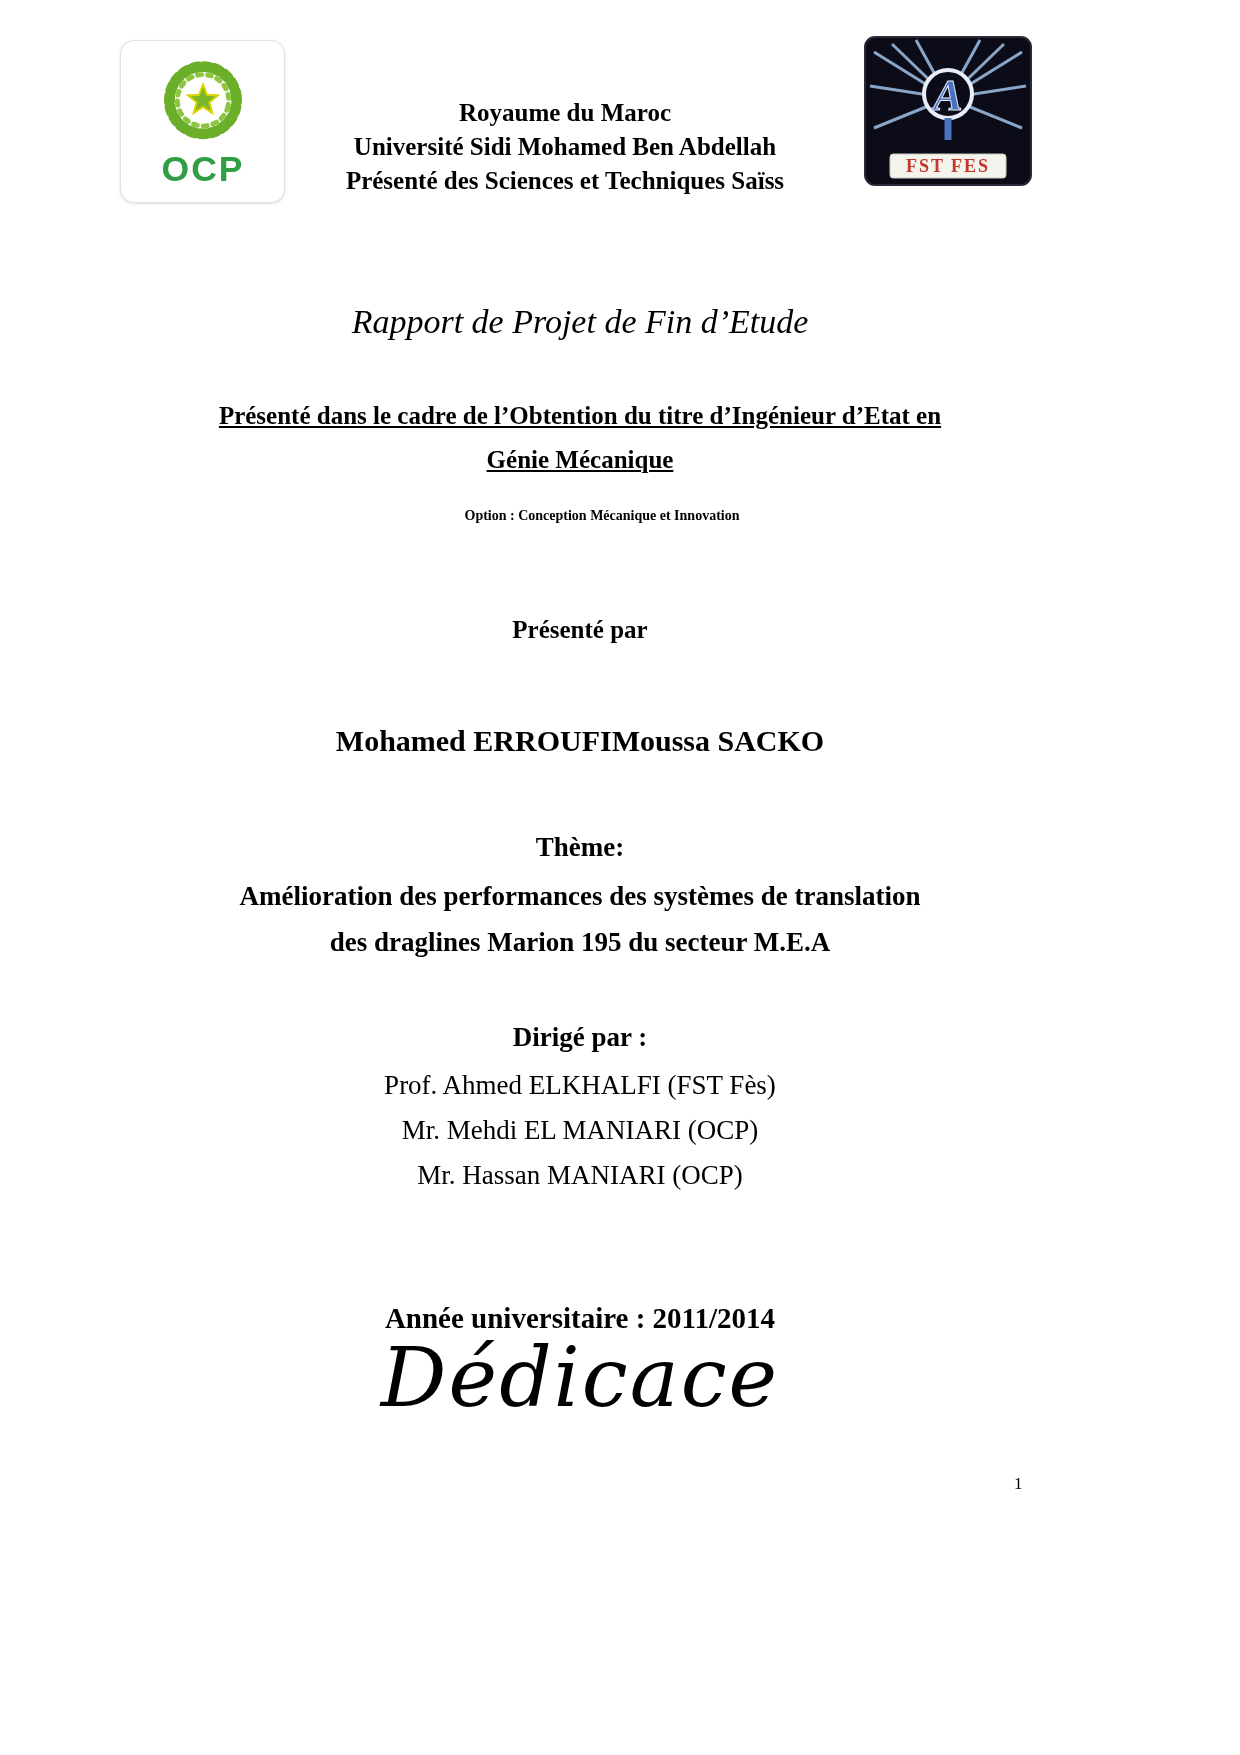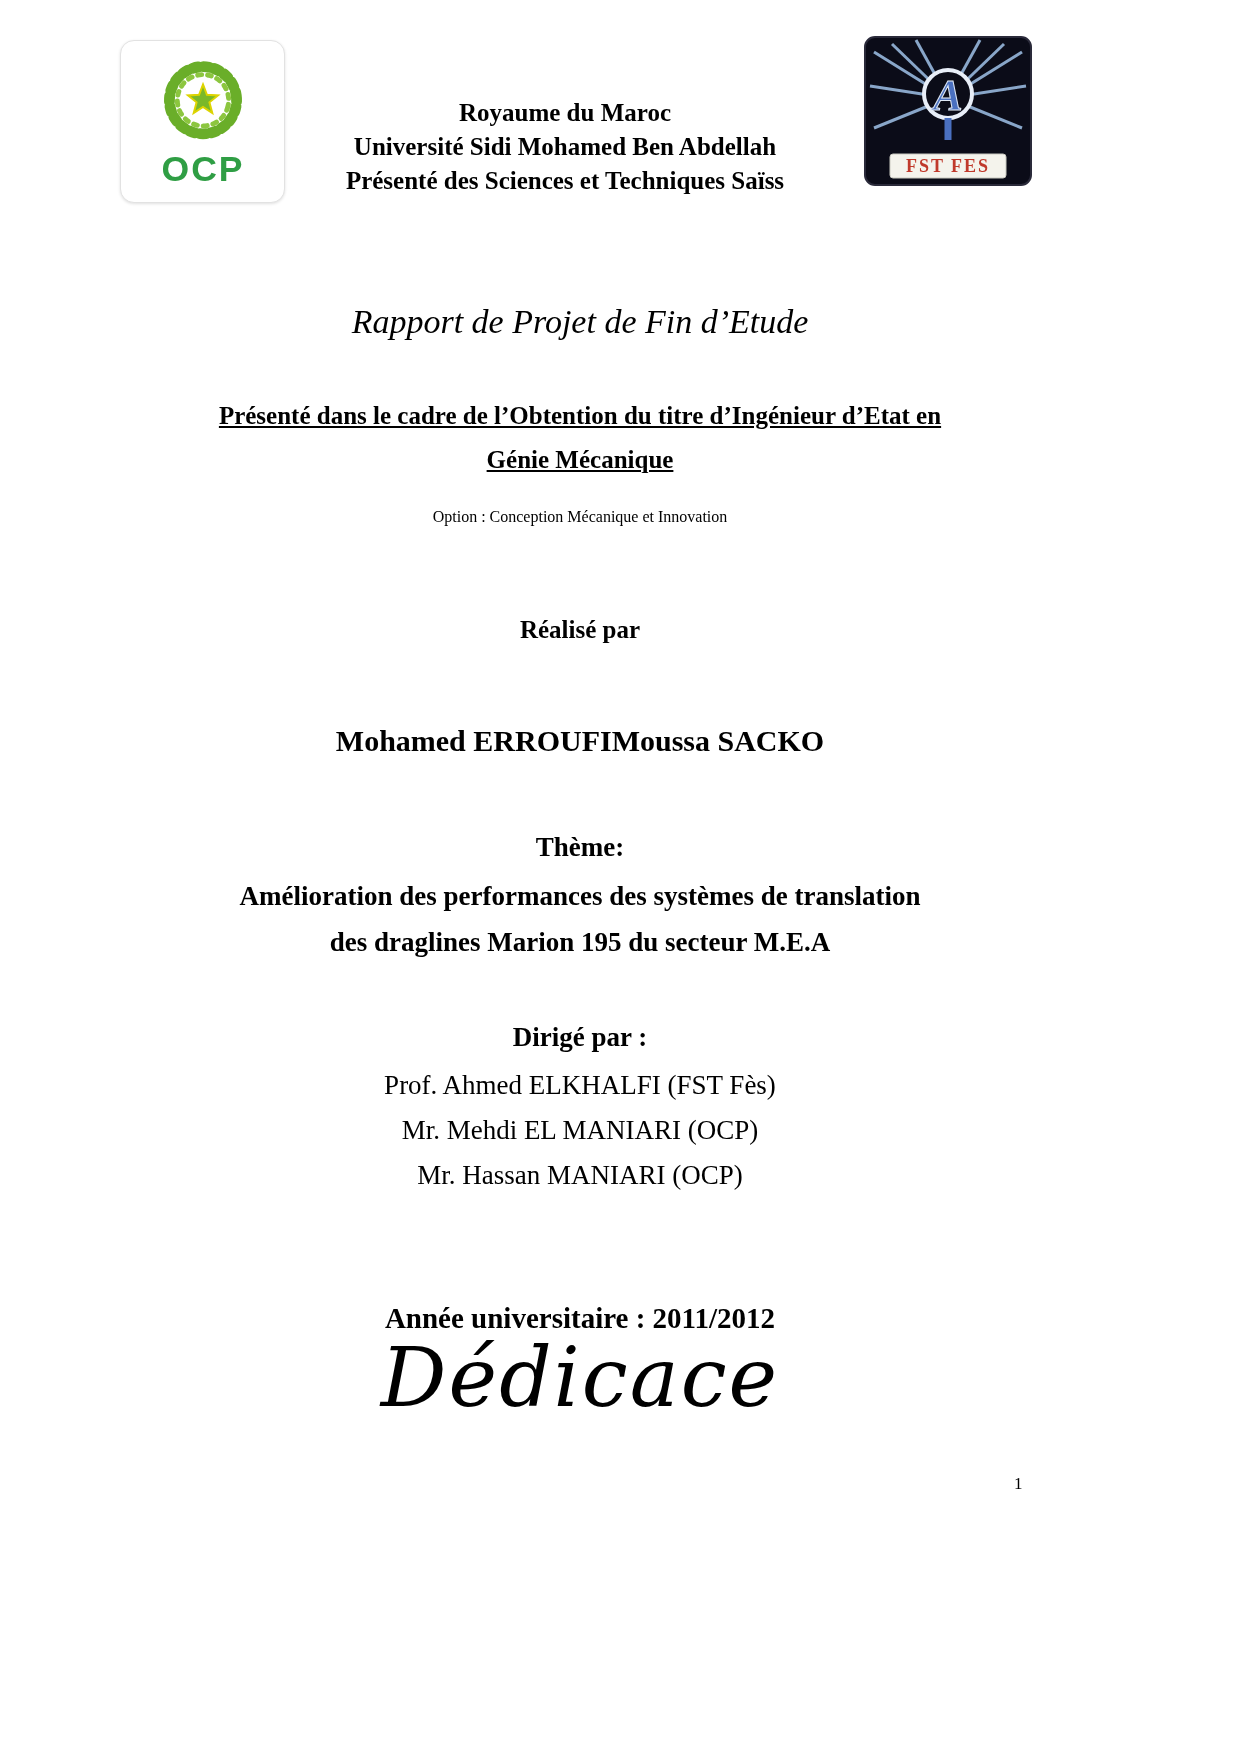--- a/index.html
+++ b/index.html
@@ -31,21 +31,21 @@
     position:absolute; left:280px; top:96px; width:570px;
     text-align:center;
     font-weight:bold;
     font-size:25px;
     line-height:34px;
   }
   
   .c { position:absolute; left:0; width:1160px; text-align:center; }
   .main-title   { top:303px; font-size:34px; font-weight:normal; font-style:italic; }
   .subtitle     { top:394px; font-size:25px; font-weight:bold; line-height:44px;text-decoration:underline; }
-  .option-line  { top:508px; font-size:16px; font-weight:normal; }
+  .option-line  { top:508px; font-size:14px; font-weight:bold;margin-left:22px; }
   .realise      { top:616px; font-size:25px; font-weight:bold; }
   .authors      { top:724px; font-size:30px; font-weight:bold; }
   .theme-label  { top:832px; font-size:27px; font-weight:bold; }
   .theme-lines  { top:873px; font-size:27px; font-weight:bold; line-height:46px; }
   .dirige       { top:1022px; font-size:27px; font-weight:bold; }
   .supervisors  { top:1063px; font-size:27px; line-height:45px; }
   .annee        { top:1302px; font-size:29px; font-weight:bold; }
   .dedicace     {
     top:1330px;
     font-family:"DejaVu Serif", serif;
@@ -110,36 +110,36 @@
 
   <div class="c main-title">Rapport de Projet de Fin d’Etude</div>
 
   <div class="c subtitle">
     <div>Présenté dans le cadre de l’Obtention du titre d’Ingénieur d’Etat en</div>
     <div>Génie Mécanique</div>
   </div>
 
   <div class="c option-line">Option : Conception Mécanique et Innovation</div>
 
-  <div class="c realise">Réalisé par</div>
+  <div class="c realise">Présenté par</div>
 
   <div class="c authors">Mohamed ERROUFIMoussa SACKO</div>
 
   <div class="c theme-label">Thème:</div>
   <div class="c theme-lines">
     <div>Amélioration des performances des systèmes de translation</div>
     <div>des draglines Marion 195 du secteur M.E.A</div>
   </div>
 
   <div class="c dirige">Dirigé par :</div>
   <div class="c supervisors">
     <div>Prof. Ahmed ELKHALFI (FST Fès)</div>
     <div>Mr. Mehdi EL MANIARI (OCP)</div>
     <div>Mr. Hassan MANIARI (OCP)</div>
   </div>
 
-  <div class="c annee">Année universitaire : 2011/2012</div>
+  <div class="c annee">Année universitaire : 2011/2014</div>
 
   <div class="c dedicace">Dédicace</div>
 
   <div class="page-number">1</div>
 
 </div>
 
 </body></html>

